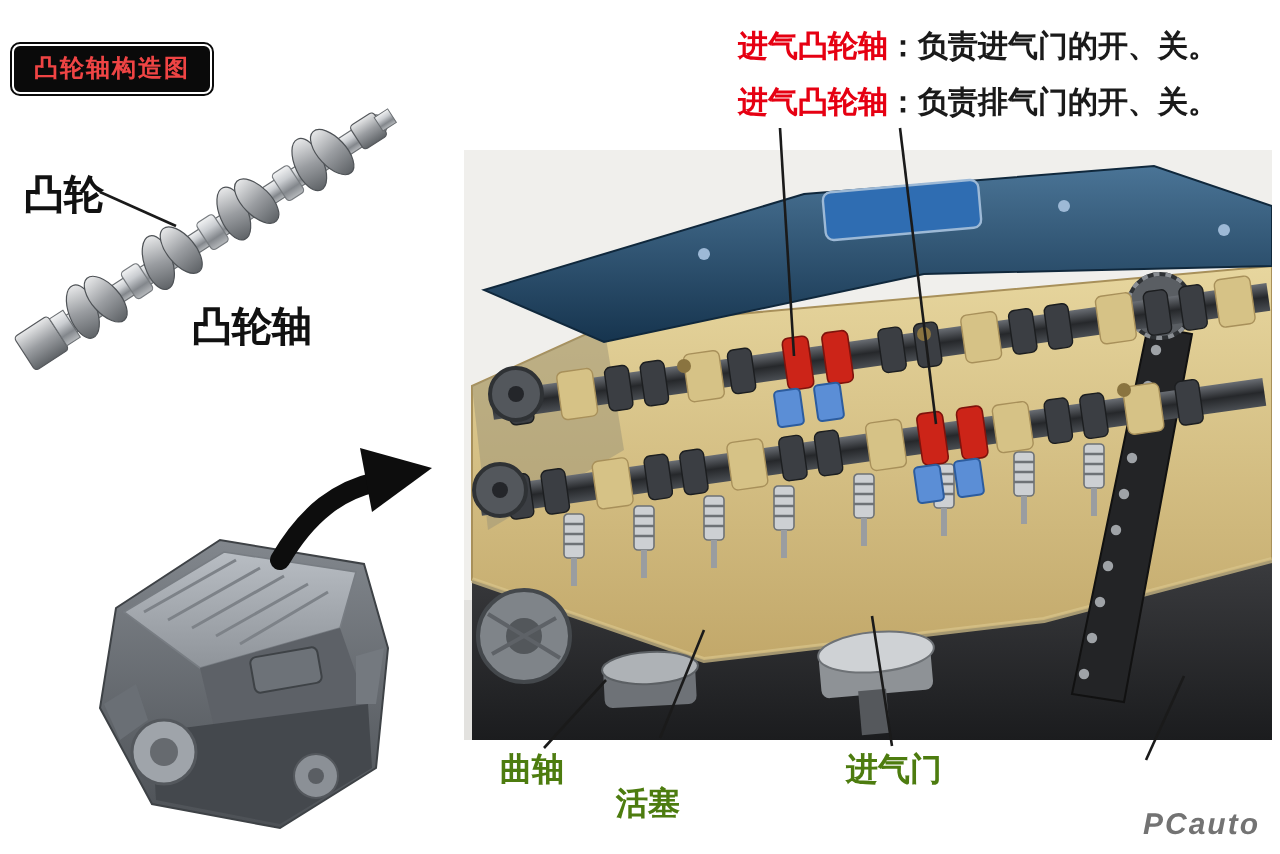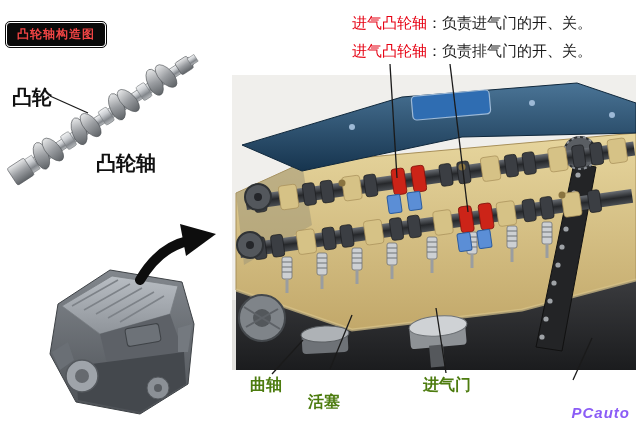--- a/index.html
+++ b/index.html
@@ -8,31 +8,31 @@
     font-family:"Liberation Sans","DejaVu Sans",sans-serif;color:#111;
   }
   .title-badge{
     position:absolute;left:6px;top:22px;background:#0a0a0a;color:#ef4444;
     font-size:12px;font-weight:bold;padding:3px 10px;border-radius:4px;
     border:1px solid #fff;outline:1px solid #0a0a0a;letter-spacing:1px;white-space:nowrap;
   }
   .cam-lab{position:absolute;font-size:20px;font-weight:bold;color:#111;white-space:nowrap;}
   .lab-cam{left:12px;top:84px;}
   .lab-shaft{left:96px;top:150px;}
-  .annot{position:absolute;font-size:15px;font-weight:normal;white-space:nowrap;color:#1a1a1a;}
+  .annot{position:absolute;font-size:15px;font-weight:bold;white-space:nowrap;color:#1a1a1a;margin-left:17px;}
   .annot .term{color:#e60012;}
   .annot1{left:352px;top:14px;}
   .annot2{left:352px;top:42px;}
   .blabel{position:absolute;font-size:16px;font-weight:bold;color:#4d7c0f;white-space:nowrap;}
   .bl-crank{left:250px;top:375px;}
   .bl-piston{left:308px;top:392px;}
   .bl-intake{left:423px;top:375px;}
   .bl-chain{left:540px;top:381px;}
   .watermark{
-    position:absolute;right:10px;bottom:6px;color:#8b5cf6;font-size:15px;
+    position:absolute;right:10px;bottom:6px;color:#737373;font-size:15px;
     font-weight:bold;font-style:italic;letter-spacing:1px;
   }
   svg{position:absolute;display:block;}
   .svg-camshaft{left:2px;top:28px;}
   .svg-thumb{left:38px;top:232px;}
   .svg-arrow{left:128px;top:212px;}
   .svg-main{left:232px;top:75px;}
   .svg-lines{left:0;top:0;pointer-events:none;}
 </style>
 </head>

